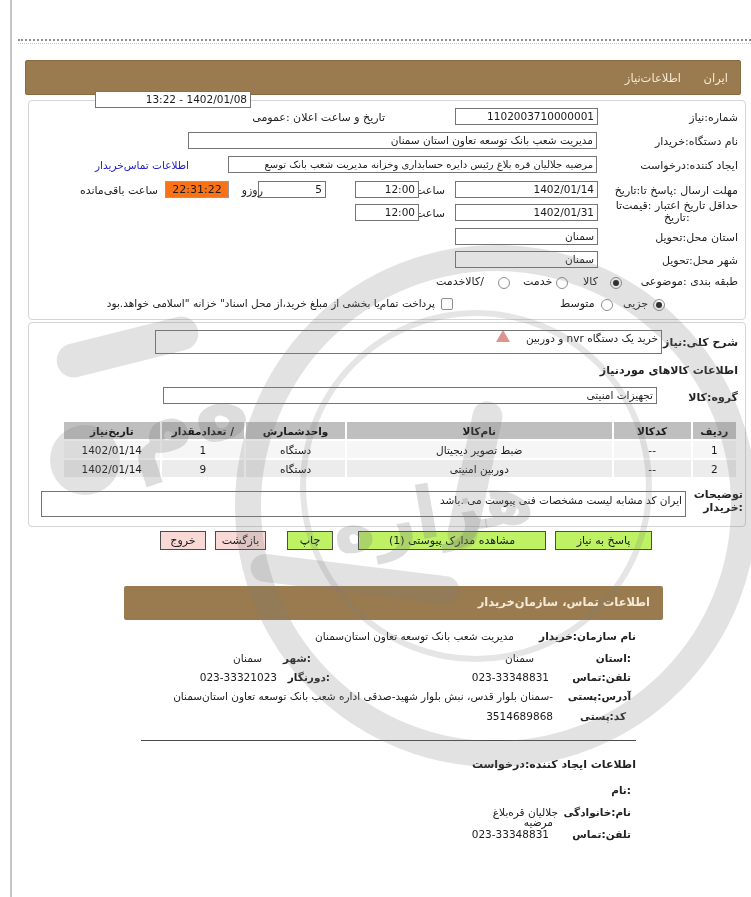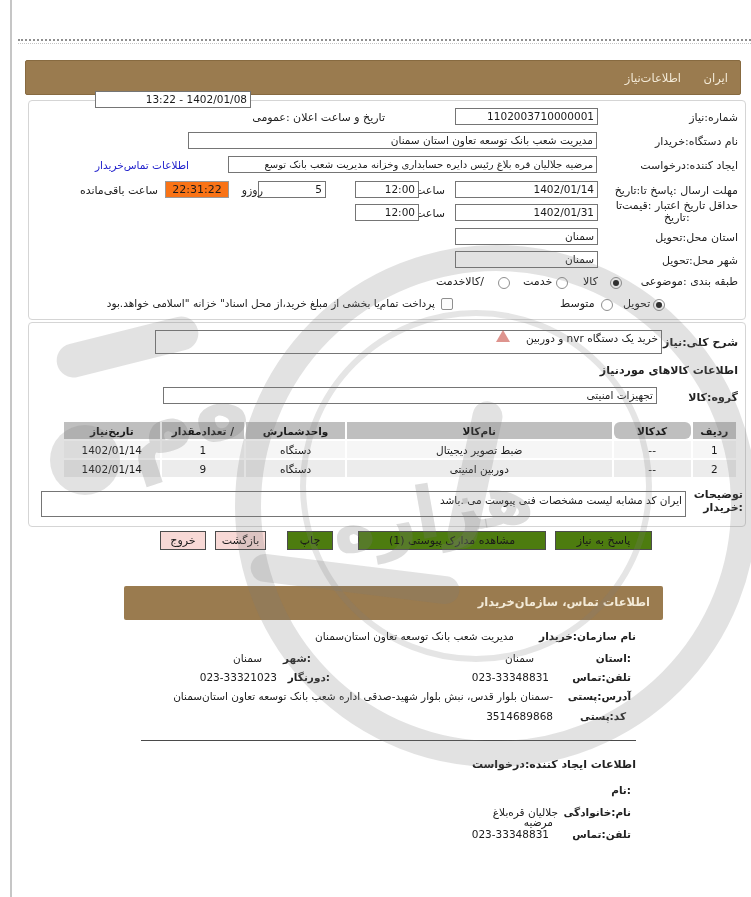--- a/index.html
+++ b/index.html
@@ -18,21 +18,21 @@
   .barhdr{position:absolute;background:#9a7b4f;border-radius:2px;}
   .barhdr-text{position:absolute;color:#f3ead7;font-size:11.5px;font-weight:bold;direction:rtl;}
   .radio{position:absolute;width:10px;height:10px;border:1px solid #8f8f8f;border-radius:50%;
          background:#fff;box-sizing:content-box;}
   .radio.sel::after{content:'';position:absolute;left:2px;top:2px;width:6px;height:6px;
          background:#1c1c1c;border-radius:50%;}
   .checkbox{position:absolute;width:10px;height:10px;border:1px solid #8f8f8f;border-radius:2px;
          background:#fbfbfb;}
   .btn{position:absolute;height:19px;border:1px solid #4c4c4c;font-size:11px;direction:rtl;
        text-align:center;line-height:18px;cursor:pointer;box-sizing:border-box;}
-  .btn.green{background:#4d7c0f;}
+  .btn.green{background:#bef264;}
   .btn.pink{background:#f8d9d6;}
   .countdown{position:absolute;background:#f97316;border:1px solid #9a9a9a;font-size:11px;
        text-align:center;line-height:15px;height:15px;}
   .link{position:absolute;color:#2222cc;font-size:10.5px;direction:rtl;white-space:nowrap;cursor:pointer;}
   table.goods{position:absolute;left:62px;top:420px;width:676px;border-collapse:separate;
        border-spacing:2px;direction:rtl;background:#fff;}
   table.goods th{background:#bfbfbf;font-size:10.5px;font-weight:bold;height:17px;text-align:center;padding:0 2px;}
   table.goods td{font-size:10.5px;height:17px;text-align:center;padding:0 2px;direction:rtl;}
   table.goods tr.r1 td{background:#f6f6f6;}
   table.goods tr.r2 td{background:#ececec;}
@@ -102,41 +102,41 @@
   <span class="lbl" style="right:13px;top:275px;">طبقه بندی :موضوعی</span>
   <span class="radio sel" style="left:610px;top:277px;"></span>
   <span class="lbl" style="left:583px;top:275px;">کالا</span>
   <span class="radio" style="left:556px;top:277px;"></span>
   <span class="lbl" style="left:523px;top:275px;">خدمت</span>
   <span class="radio" style="left:498px;top:277px;"></span>
   <span class="lbl" style="left:436px;top:275px;">/کالاخدمت</span>
 
   <span class="lbl" style="right:13px;top:297px;margin-top:29px;">نوع فرآیند: خرید</span>
   <span class="radio sel" style="left:653px;top:299px;"></span>
-  <span class="lbl" style="left:623px;top:297px;">تحویل</span>
+  <span class="lbl" style="left:623px;top:297px;">جزیی</span>
   <span class="radio" style="left:601px;top:299px;"></span>
   <span class="lbl" style="left:560px;top:297px;">متوسط</span>
   <span class="checkbox" style="left:441px;top:298px;"></span>
   <span class="lbl" style="left:108px;top:297px;width:327px;text-align:right;font-size:10.5px;">پرداخت تمام‌یا بخشی از مبلغ خرید،از محل اسناد" خزانه "اسلامی خواهد.بود</span>
 
   <div class="panel" style="left:28px;top:322px;width:716px;height:203px;"></div>
 
   <span class="lbl b" style="right:13px;top:336px;">شرح کلی:نیاز</span>
   <div class="inp" style="left:155px;top:330px;width:499px;height:22px;line-height:15px;">خرید یک دستگاه nvr و دوربین</div>
 
   <span class="lbl b" style="right:13px;top:364px;">اطلاعات  کالاهای موردنیاز</span>
 
   <span class="lbl b" style="right:13px;top:391px;">گروه:کالا</span>
   <div class="inp" style="left:163px;top:387px;width:486px;">تجهیزات امنیتی</div>
 
   <table class="goods">
     <thead>
       <tr>
         <th style="width:40px;">ردیف</th>
-        <th style="width:75px;border-radius:6px;">کدکالا</th>
+        <th style="width:75px;">کدکالا</th>
         <th style="width:272px;">نام‌کالا</th>
         <th style="width:96px;">واحدشمارش</th>
         <th style="width:80px;">/ تعدادمقدار</th>
         <th style="width:93px;">تاریخ‌نیاز</th>
       </tr>
     </thead>
     <tbody>
       <tr class="r1">
         <td>1</td>
         <td>--</td>

